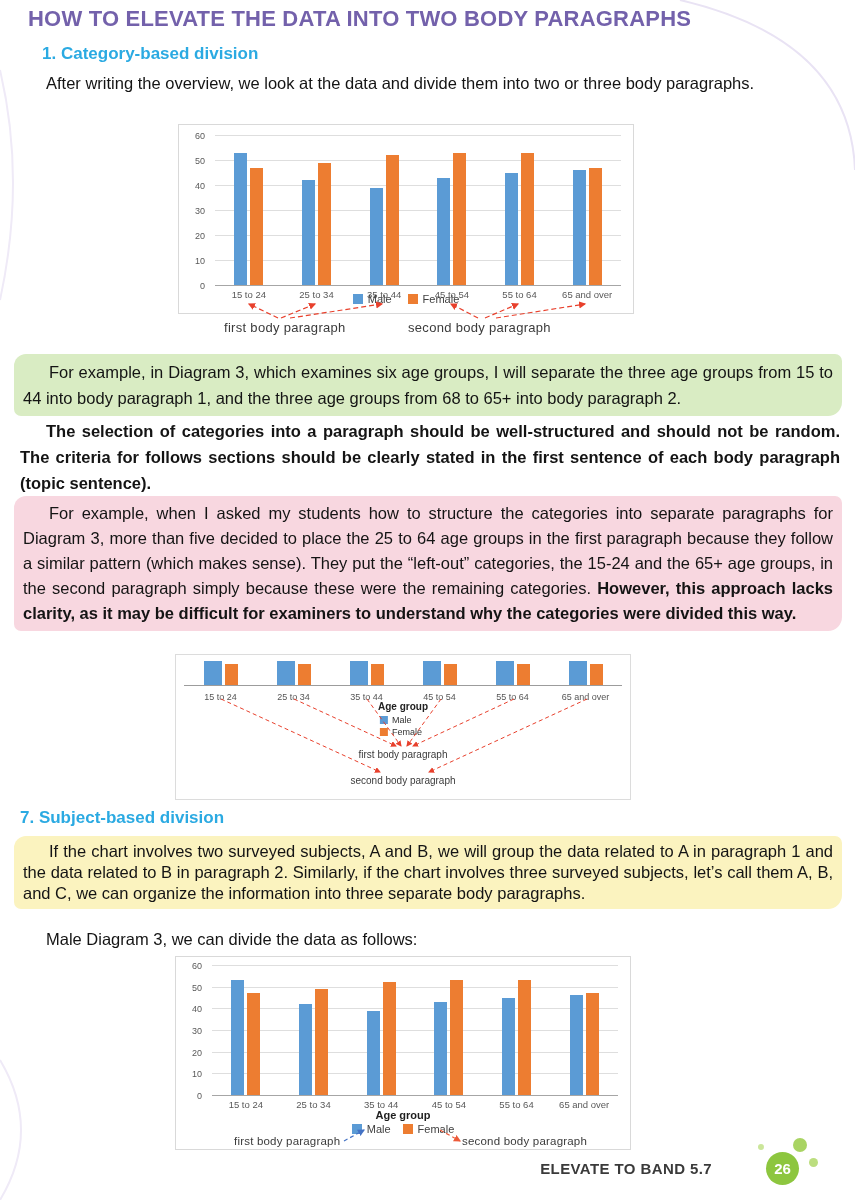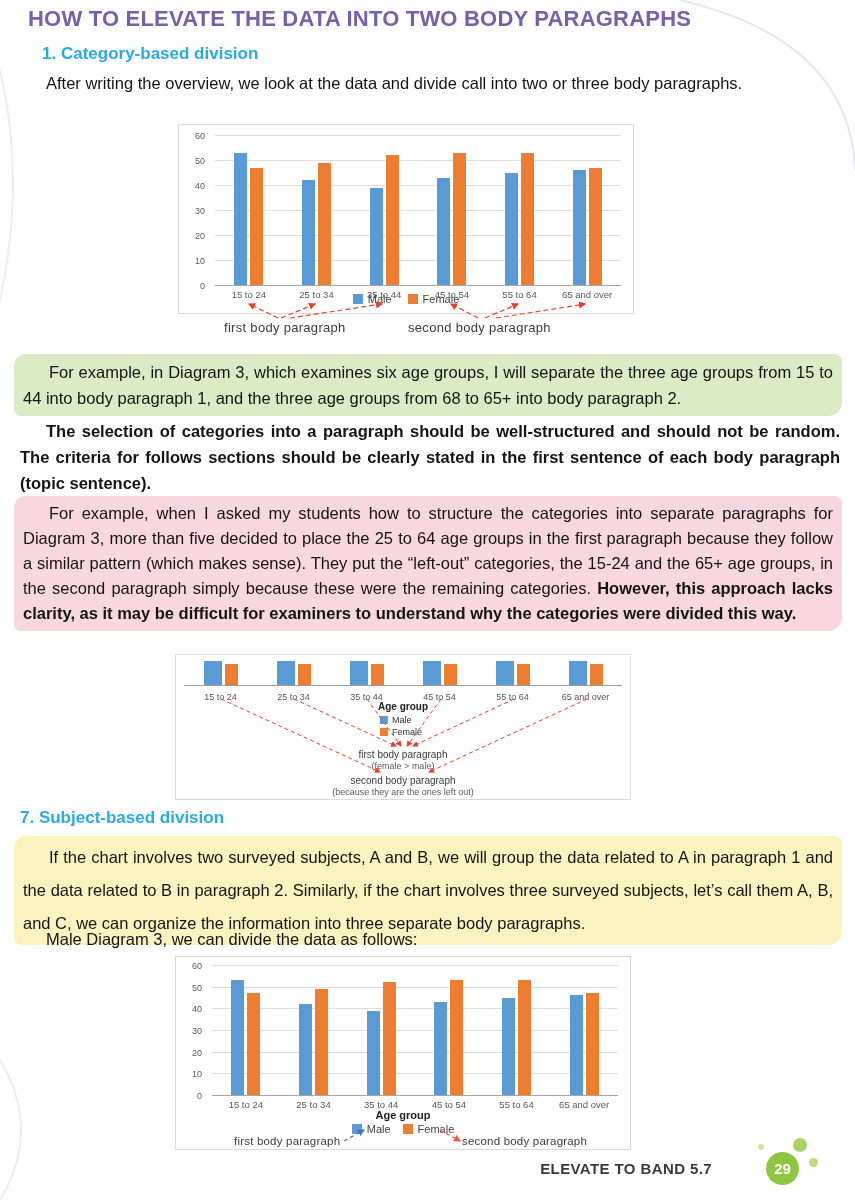--- a/index.html
+++ b/index.html
@@ -10,21 +10,21 @@
   }
   .abs { position:absolute; }
   .page-title { left:28px; top:6px; font-size:22px; font-weight:bold; color:#7361AB; letter-spacing:.2px; }
   .sec-heading { font-size:17px; font-weight:bold; color:#2BAAE2;text-align:right; }
   .para { font-size:16.5px; line-height:26px; text-align:justify; color:#141414; }
   .indent { text-indent:26px; }
   .bold { font-weight:bold; }
   .hl { border-radius:12px 7px 14px 7px; padding:5px 9px; }
   .hl-green  { background:#D9ECC3; }
   .hl-pink   { background:#F8D7E0; line-height:25px; }
-  .hl-yellow { background:#FBF3BF; line-height:33px; }
+  .hl-yellow { background:#FBF3BF; line-height:21px; }
 
   
   figure { position:absolute; }
   .chartbox { position:absolute; left:0; top:0; width:456px; background:#fff; border:1px solid #d9d9d9; }
   .plot { position:absolute; }
   .gridlines { position:absolute; inset:0; }
   .gridline { position:absolute; left:0; right:0; height:1px; background:#dedede; }
   .gridline.axisline { background:#a6a6a6; }
   .yaxis { position:absolute; }
   .ytick { position:absolute; right:6px; font-size:9px; color:#595959; }
@@ -69,21 +69,21 @@
 <svg class="abs" style="left:0;top:0;width:855px;height:1200px;pointer-events:none;" viewBox="0 0 855 1200">
   <path d="M 680 0 Q 850 40 855 170" fill="none" stroke="#E9E3F4" stroke-width="2"></path>
   <path d="M 0 70 Q 26 180 0 300" fill="none" stroke="#EFEAF7" stroke-width="2"></path>
   <path d="M 0 1060 Q 42 1130 0 1200" fill="none" stroke="#EFEAF7" stroke-width="2"></path>
 </svg>
 
 <h1 class="abs page-title">HOW TO ELEVATE THE DATA INTO TWO BODY PARAGRAPHS</h1>
 
 <h2 class="abs sec-heading" style="left:42px; top:44px;">1. Category-based division</h2>
 
-<p class="abs para indent" style="left:20px; top:70px; width:818px;">After writing the overview, we look at the data and divide call into two or three body paragraphs.</p>
+<p class="abs para indent" style="left:20px; top:70px; width:818px;">After writing the overview, we look at the data and divide them into two or three body paragraphs.</p>
 
 <figure style="left:178px; top:124px; width:456px; height:222px;">
   <div class="chartbox" style="height:190px;">
     <div class="yaxis" style="left:2px; top:10px; width:30px; height:150px;">
         <div class="ytick" style="top: 146px;">0</div>
         <div class="ytick" style="top: 121px;">10</div>
         <div class="ytick" style="top: 96px;">20</div>
         <div class="ytick" style="top: 71px;">30</div>
         <div class="ytick" style="top: 46px;">40</div>
         <div class="ytick" style="top: 21px;">50</div>
@@ -208,23 +208,21 @@
           <div class="minicat">65 and over</div>
         </div>
       </div>
     <div class="miniaxis"></div>
     <div class="minixlabel">Age group</div>
     <div class="minilegend">
         <div class="minilegrow"><span class="minisw" style="background: rgb(91, 155, 213);"></span>Male</div>
         <div class="minilegrow"><span class="minisw" style="background: rgb(237, 125, 49);"></span>Female</div>
       </div>
     <div class="minilabel" style="top:94px;">first body paragraph</div>
-    <div class="minisub" style="top:106px;">(female &gt; male)</div>
     <div class="minilabel" style="top:120px;">second body paragraph</div>
-    <div class="minisub" style="top:132px;">(because they are the ones left out)</div>
     <svg class="overlay" viewBox="0 0 456 146" style="width:456px;height:146px;">
       <defs>
         <marker id="arrR2" markerWidth="7" markerHeight="7" refX="5" refY="3" orient="auto">
           <path d="M0,0 L6,3 L0,6 z" fill="#E8402C"></path>
         </marker>
       </defs>
       <g stroke="#E8402C" stroke-width="1" stroke-dasharray="4 3" fill="none">
         <path d="M118,44 L220,91" marker-end="url(#arrR2)"></path>
         <path d="M191,44 L225,91" marker-end="url(#arrR2)"></path>
         <path d="M265,44 L231,91" marker-end="url(#arrR2)"></path>
@@ -315,13 +313,13 @@
       <path d="M168,184 L188,173" fill="none" stroke="#4472C4" stroke-width="1.2" stroke-dasharray="4 3" marker-end="url(#arrB)"></path>
       <path d="M264,173 L284,184" fill="none" stroke="#ED5B3A" stroke-width="1.2" stroke-dasharray="4 3" marker-end="url(#arrO)"></path>
     </svg>
   </div>
 </figure>
 
 <span class="abs footer-brand" style="right:143px; top:1160px;">ELEVATE TO BAND 5.7</span>
 <div class="abs dot" style="left:793px; top:1138px; width:14px; height:14px; background:#A9D463;"></div>
 <div class="abs dot" style="left:809px; top:1158px; width:9px; height:9px; background:#BCDE7F;"></div>
 <div class="abs dot" style="left:758px; top:1144px; width:6px; height:6px; background:#CBE69A;"></div>
-<div class="abs badge" style="left:766px; top:1152px; width:33px; height:33px; line-height:33px; font-size:15px;">29</div>
+<div class="abs badge" style="left:766px; top:1152px; width:33px; height:33px; line-height:33px; font-size:15px;">26</div>
 
 </body></html>

